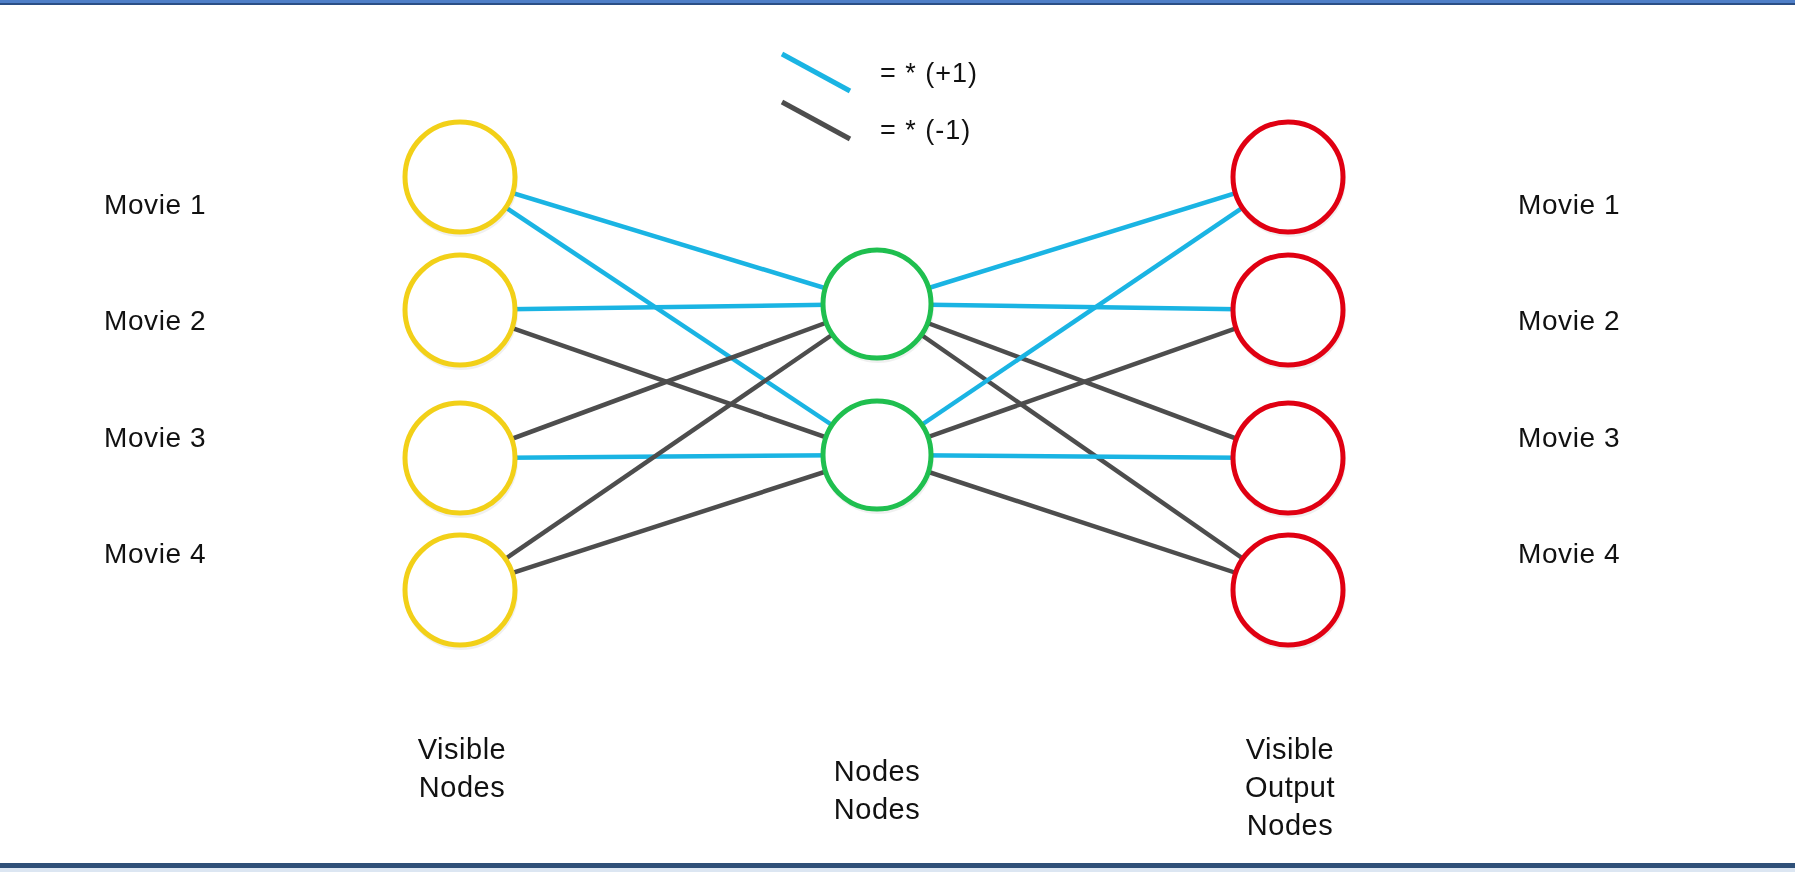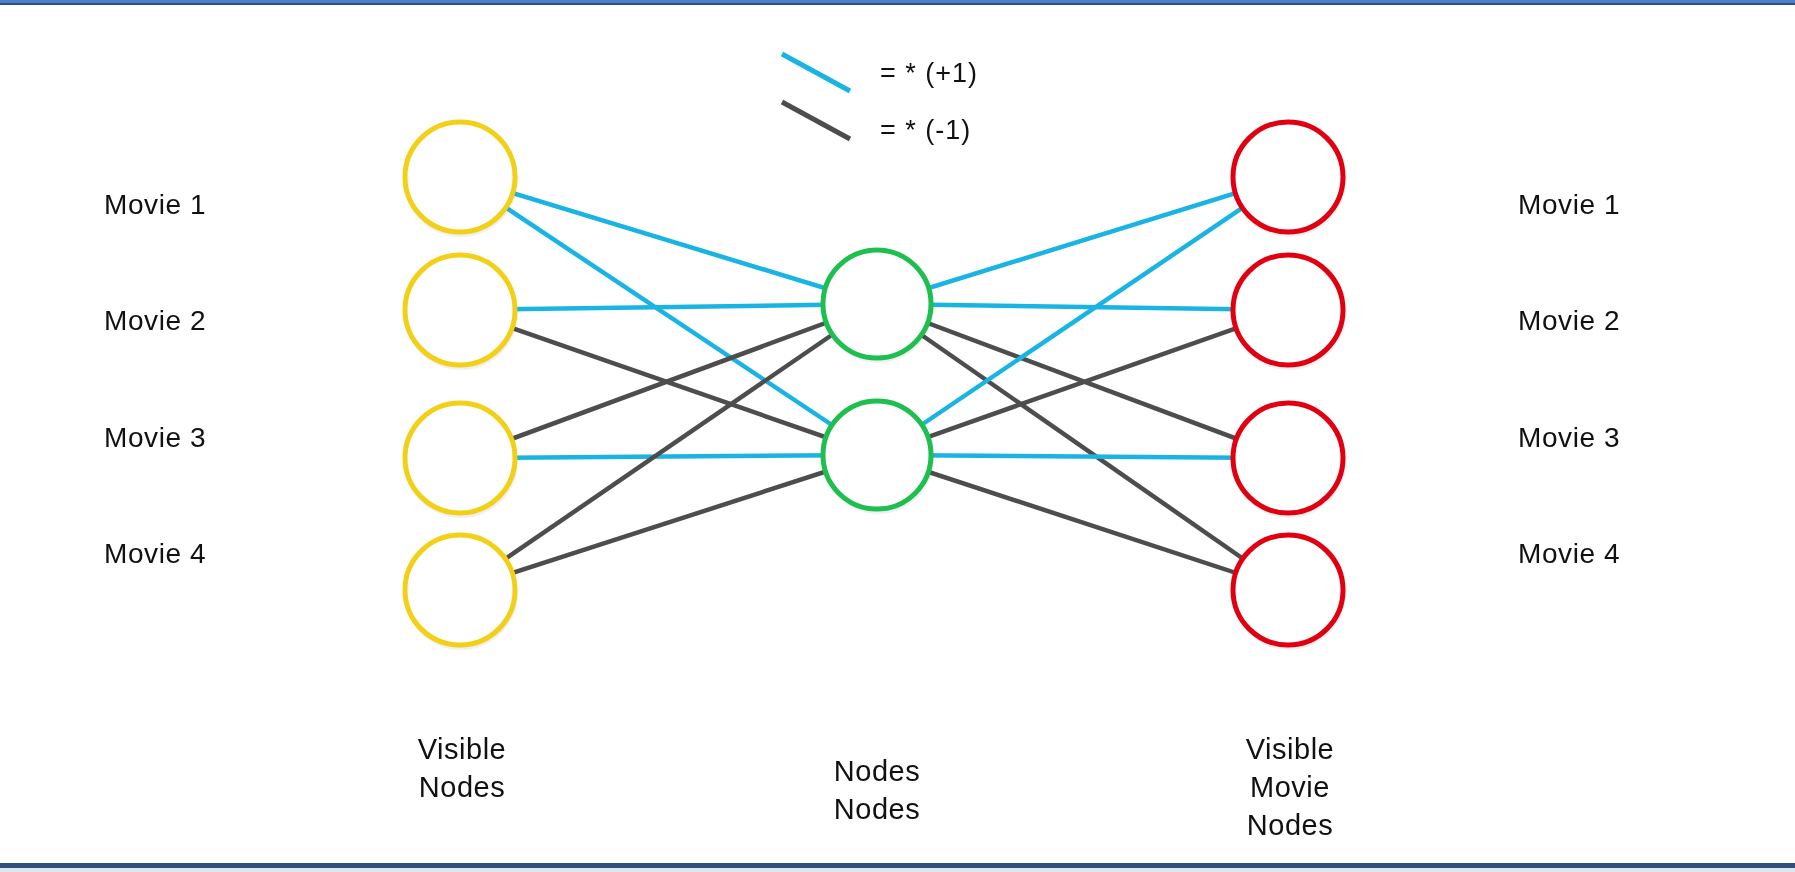--- a/index.html
+++ b/index.html
@@ -85,18 +85,18 @@
 <div class="col-label" style="left:352px; top:730px;">
   <span>Visible</span>
   <span>Nodes</span>
 </div>
 <div class="col-label" style="left:767px; top:752px;">
   <span>Nodes</span>
   <span>Nodes</span>
 </div>
 <div class="col-label" style="left:1180px; top:730px;">
   <span>Visible</span>
-  <span>Movie</span>
+  <span>Output</span>
   <span>Nodes</span>
 </div>
 
 <div class="bottom-border"></div>
 <div class="bottom-strip"></div>
 
 </body></html>

